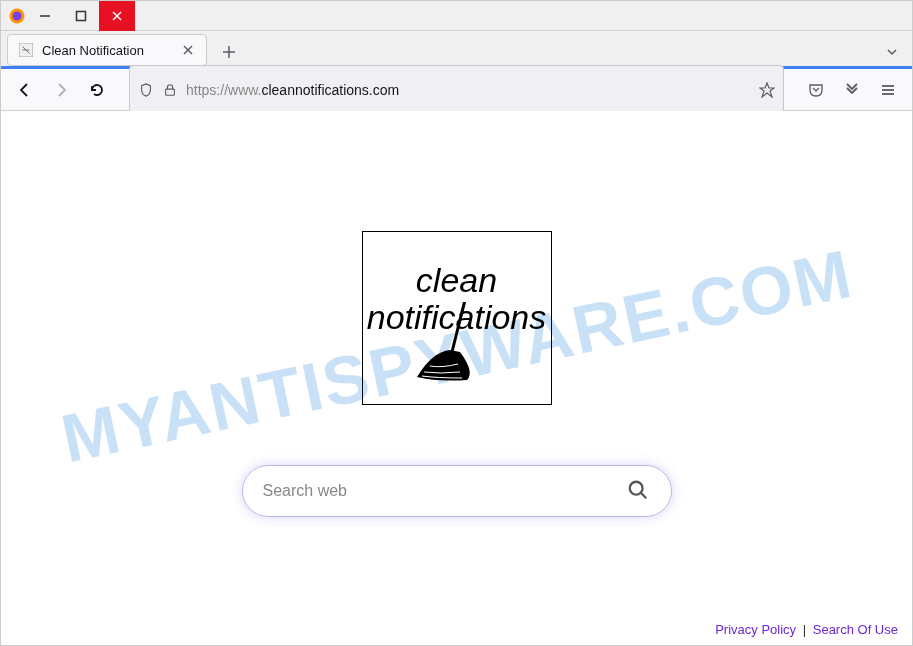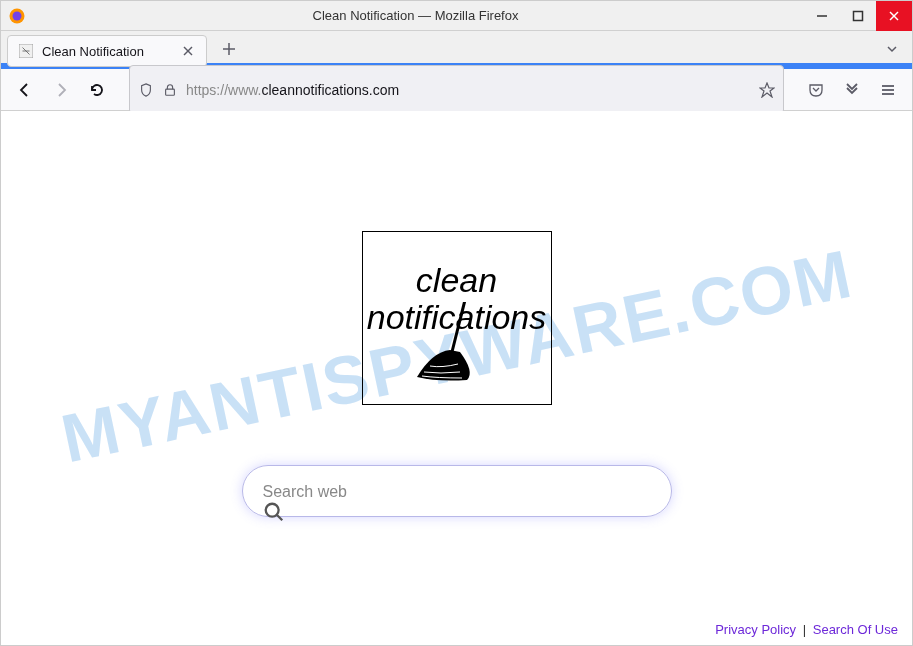--- a/index.html
+++ b/index.html
@@ -52,23 +52,23 @@
     }
     .window-close {
       background: #e81123;
       color: #fff;
     }
     
     .tabbar {
       height: 38px;
       background: #f0f0f0;
       display: flex;
-      align-items: flex-start;
+      align-items: flex-end;
       padding: 4px 6px 0 6px;
-      border-bottom: 6px solid #3b82f6;
+      border-bottom: 3px solid #3b82f6;
     }
     .tab {
       display: flex;
       align-items: center;
       background: #f9f9fb;
       border: 1px solid #ccc;
       border-radius: 4px;
       padding: 6px 10px;
       height: 32px;
       min-width: 200px;
@@ -227,23 +227,23 @@
       bottom: 8px;
       left: 50%;
       transform: translateX(-50%);
     }
     .searchbar {
       width: 430px;
       height: 52px;
       border: 1px solid #b8b8e8;
       border-radius: 26px;
       display: flex;
+      align-items: center;
       padding: 17px 20px;
       box-shadow: 0 0 12px rgba(120, 120, 255, 0.3);
-      flex-direction: column;
     }
     .searchbar input {
       flex: 1;
       border: none;
       outline: none;
       font-size: 16px;
       color: #888;
       background: transparent;
     }
     .searchbar input::placeholder {
@@ -273,21 +273,20 @@
 </head>
 <body>
 
 <div class="titlebar">
   <div class="titlebar-icon">
     <svg width="18" height="18" viewBox="0 0 24 24">
         <circle cx="12" cy="12" r="10" fill="#ff9500"></circle>
         <circle cx="12" cy="12" r="6" fill="#7542e5"></circle>
       </svg>
   </div>
-  <div class="titlebar-title">Clean Notification — Mozilla Firefox</div>
   <div class="window-controls">
     <div class="window-btn">
       <svg width="12" height="12" viewBox="0 0 12 12">
           <line x1="1" y1="6" x2="11" y2="6" stroke="#333" stroke-width="1.5"></line>
         </svg>
     </div>
     <div class="window-btn">
       <svg width="12" height="12" viewBox="0 0 12 12">
           <rect x="1.5" y="1.5" width="9" height="9" fill="none" stroke="#333" stroke-width="1.5"></rect>
         </svg>

